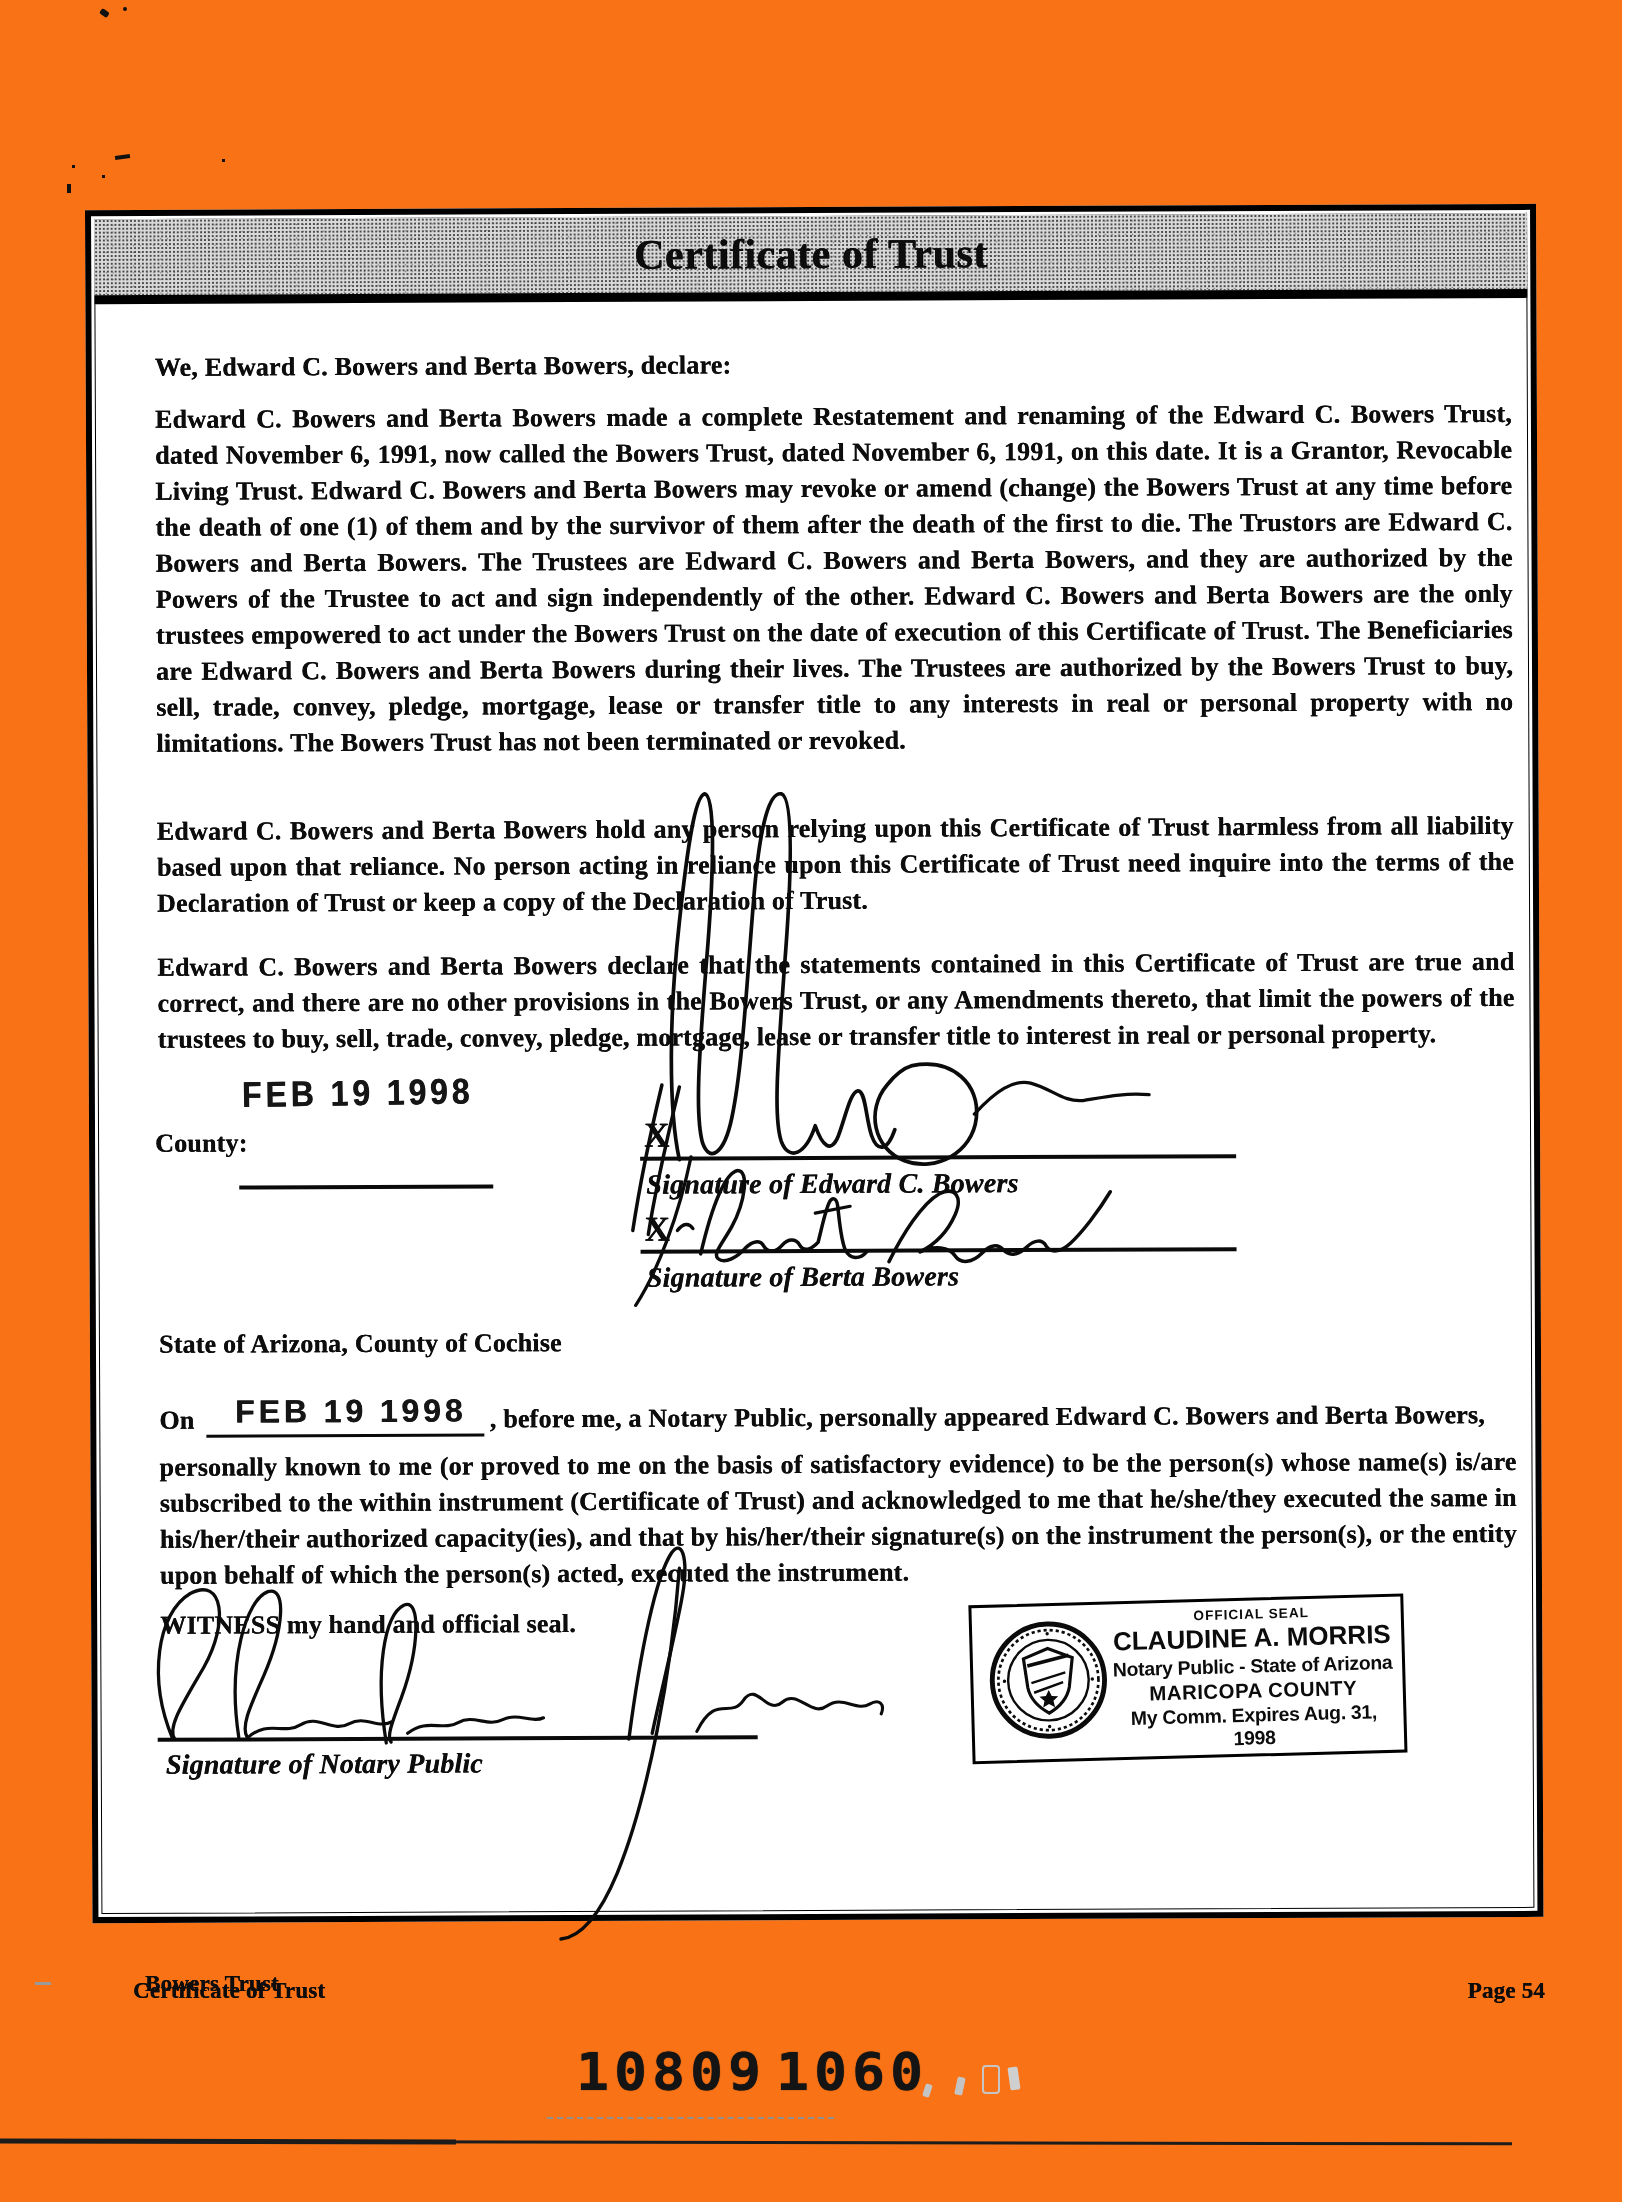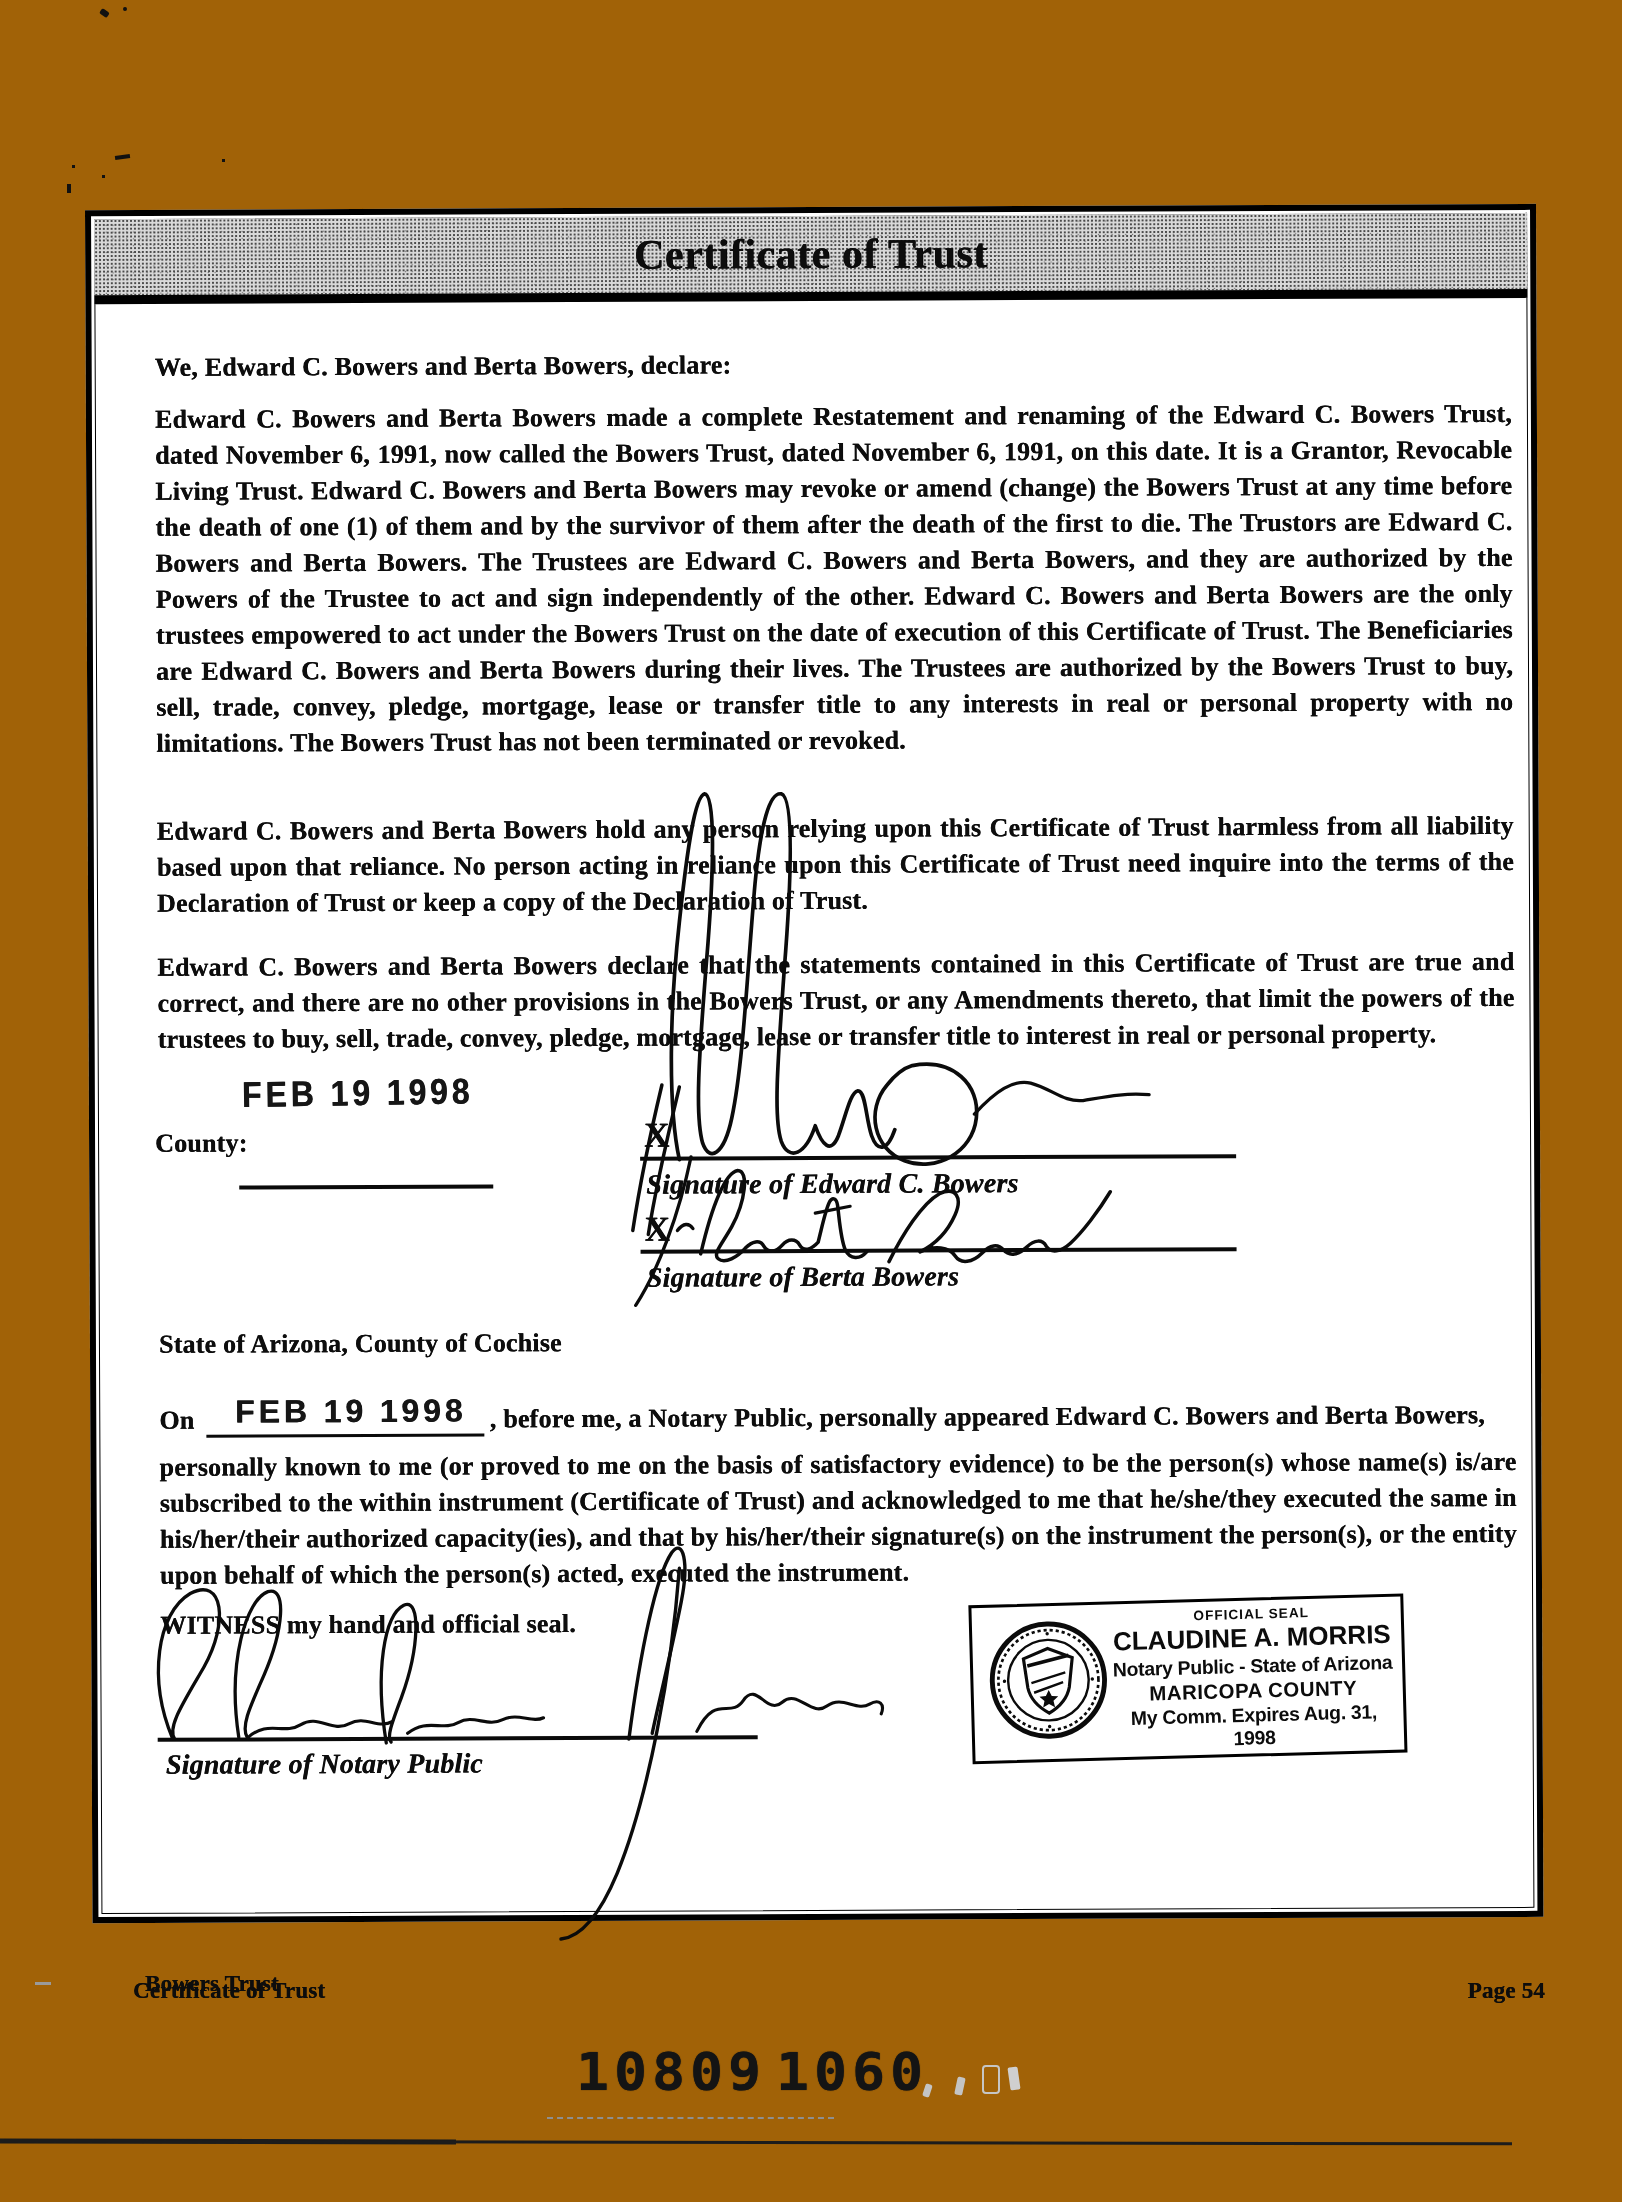--- a/index.html
+++ b/index.html
@@ -1,16 +1,16 @@
 <!DOCTYPE html>
 <html><head>
 <meta charset="utf-8">
 <style>
   html,body{margin:0;padding:0;background:#ffffff;}
-  .page{position:relative;width:1622px;height:2203px;background:#a16207;overflow:hidden;
+  .page{position:relative;width:1622px;height:2203px;background:#f97316;overflow:hidden;
         font-family:"Liberation Serif",serif;color:#0d0d0d;}
 
   
   .doc{position:absolute;left:85px;top:207px;width:1439px;height:1701px;
        border:6.8px solid #000;transform:rotate(-0.25deg);transform-origin:50% 0;background:#fff;}
   .doc-inner{position:absolute;inset:2.9px;border:1.9px solid #000;pointer-events:none;}
 
   
   .band{position:absolute;left:2.9px;right:2.9px;top:2.9px;height:76px;
         border-bottom:9.7px solid #000;

